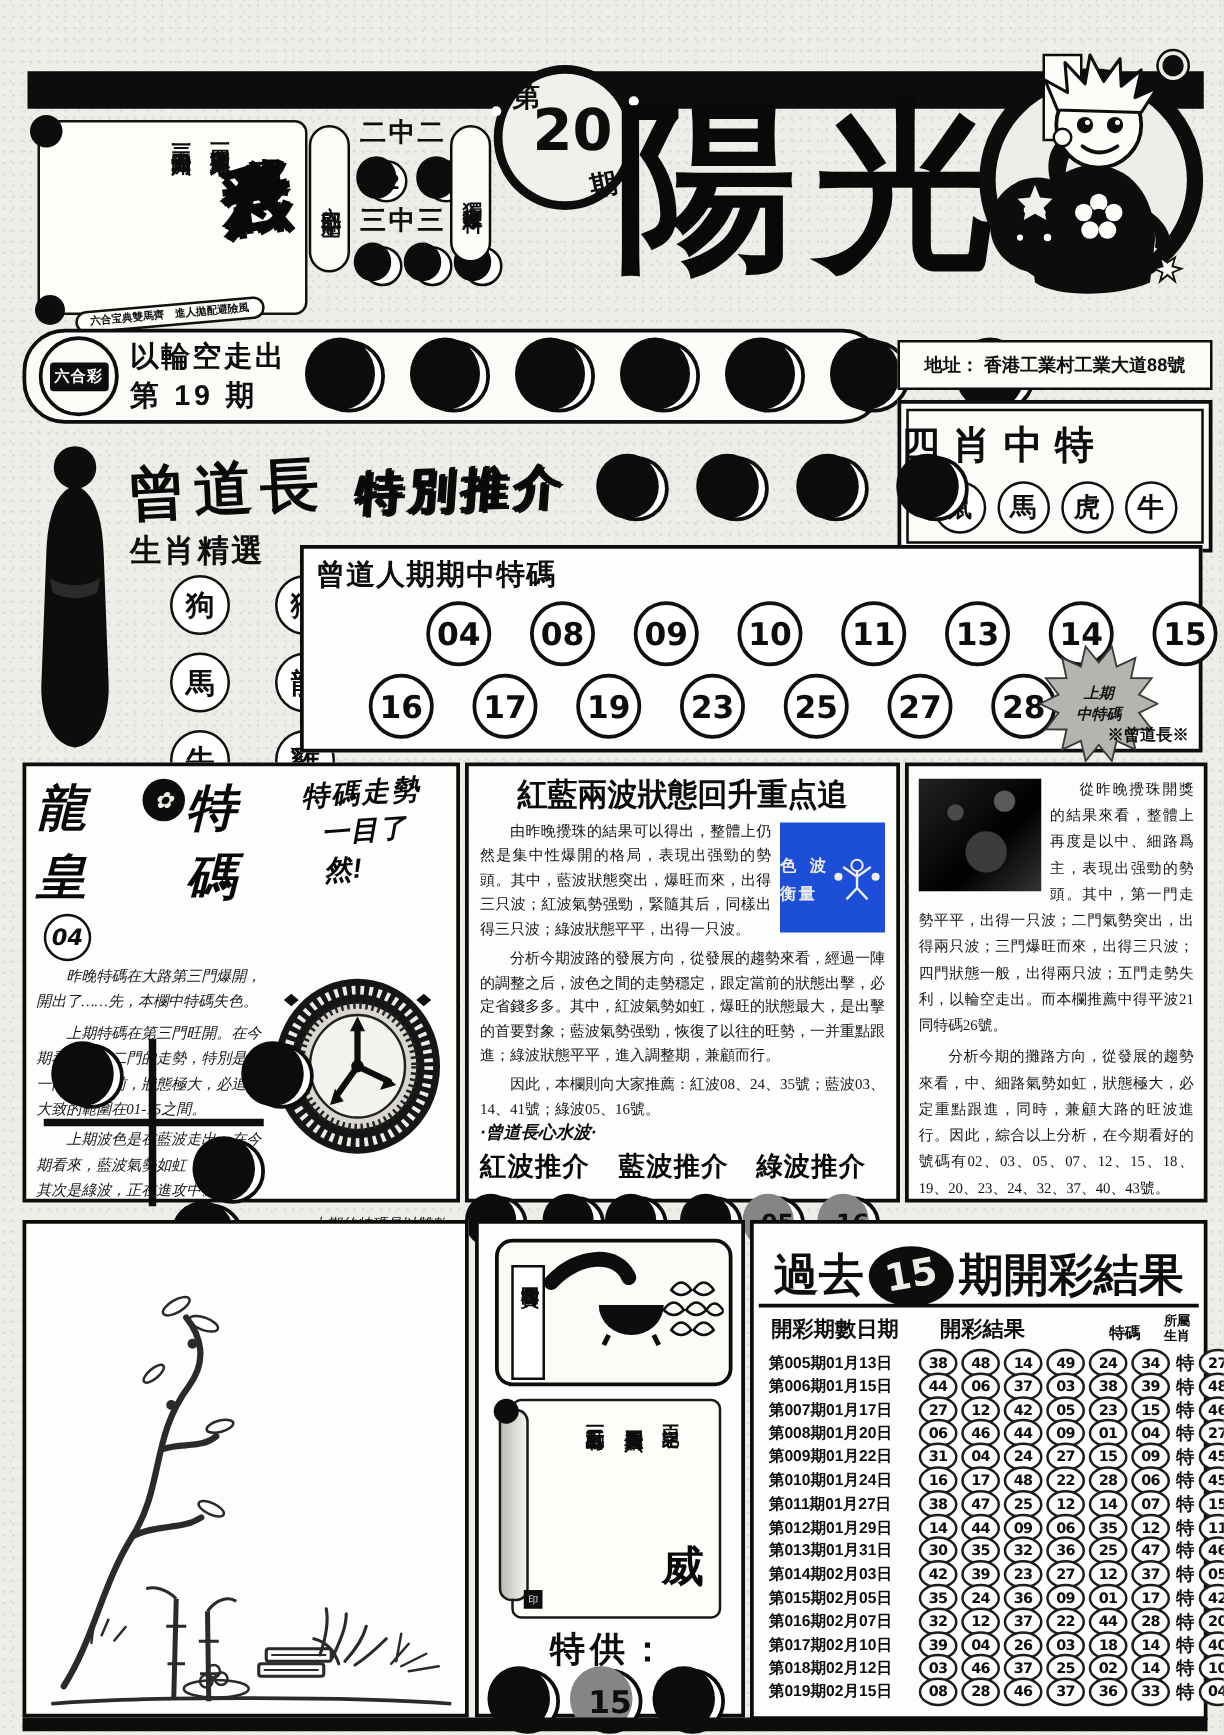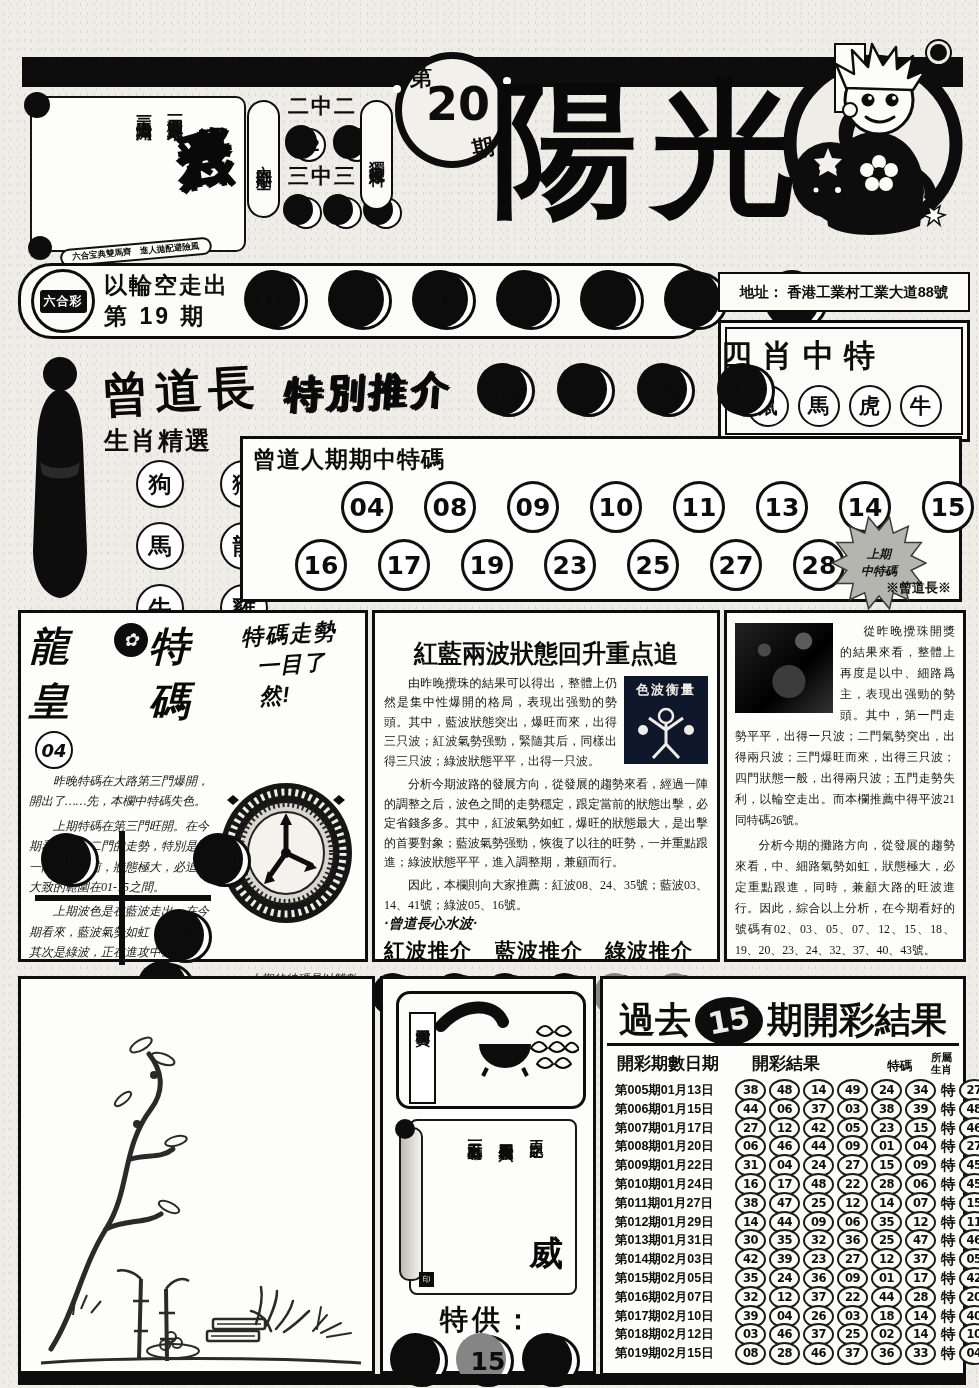--- a/index.html
+++ b/index.html
@@ -271,24 +271,24 @@
         <span class="sw s46 abs" style="left:12px;top:80px;" id="g2">05</span>
         <span class="sw s46 abs" style="left:108px;top:80px;" id="g3">09</span>
       </div>
       <div class="para" style="font-size:12px;line-height:1.75;margin-left:196px;width:138px;">
         <p>上期的特碼是以雙數波走出。在今期看來，單數波走勢進攻，大膽跟進。</p>
         <p>綜合上面的分析，今期的心水推介中，本欄看好的心水號碼有03、04、05、09號，祝大家好運相伴。</p>
       </div>
     </div>
   </div>
 
-  <div class="panel" style="left:372px;top:610px;width:348px;height:352px;padding:24px 9px;">
+  <div class="panel" style="left:372px;top:610px;width:348px;height:352px;padding:6px 9px;">
     <div style="font-size:25px;font-weight:900;letter-spacing:0px;text-align:center;white-space:nowrap;transform:scaleX(.96);">紅藍兩波狀態回升重点追</div>
     <div class="para" style="font-size:12px;line-height:1.62;margin-top:4px;">
-      <span style="float:right;width:84px;height:88px;background:#0f172a;margin:2px 0 3px 7px;display:flex;flex-direction:column;align-items:center;">
+      <span style="float:right;width:84px;height:88px;background:#1d4ed8;margin:2px 0 3px 7px;display:flex;flex-direction:row;align-items:center;">
         <span style="color:#efede7;font-size:13px;font-weight:900;letter-spacing:2px;margin-top:3px;">色波衡量</span>
         <svg width="70" height="62" viewBox="0 0 70 62">
           <circle cx="35" cy="16" r="7" fill="none" stroke="#efede7" stroke-width="2.5"></circle>
           <path d="M35,23 L35,44 M35,30 L18,18 M35,30 L52,18 M35,44 L22,58 M35,44 L48,58" stroke="#efede7" stroke-width="3" fill="none"></path>
           <circle cx="12" cy="30" r="5" fill="#efede7"></circle>
             <circle cx="58" cy="30" r="5" fill="#efede7"></circle>
         </svg>
       </span>
       <p>由昨晚攪珠的結果可以得出，整體上仍然是集中性爆開的格局，表現出强勁的勢頭。其中，藍波狀態突出，爆旺而來，出得三只波；紅波氣勢强勁，緊隨其后，同樣出得三只波；綠波狀態平平，出得一只波。</p>
       <p>分析今期波路的發展方向，從發展的趨勢來看，經過一陣的調整之后，波色之間的走勢穩定，跟定當前的狀態出擊，必定省錢多多。其中，紅波氣勢如虹，爆旺的狀態最大，是出擊的首要對象；藍波氣勢强勁，恢復了以往的旺勢，一并重點跟進；綠波狀態平平，進入調整期，兼顧而行。</p>

